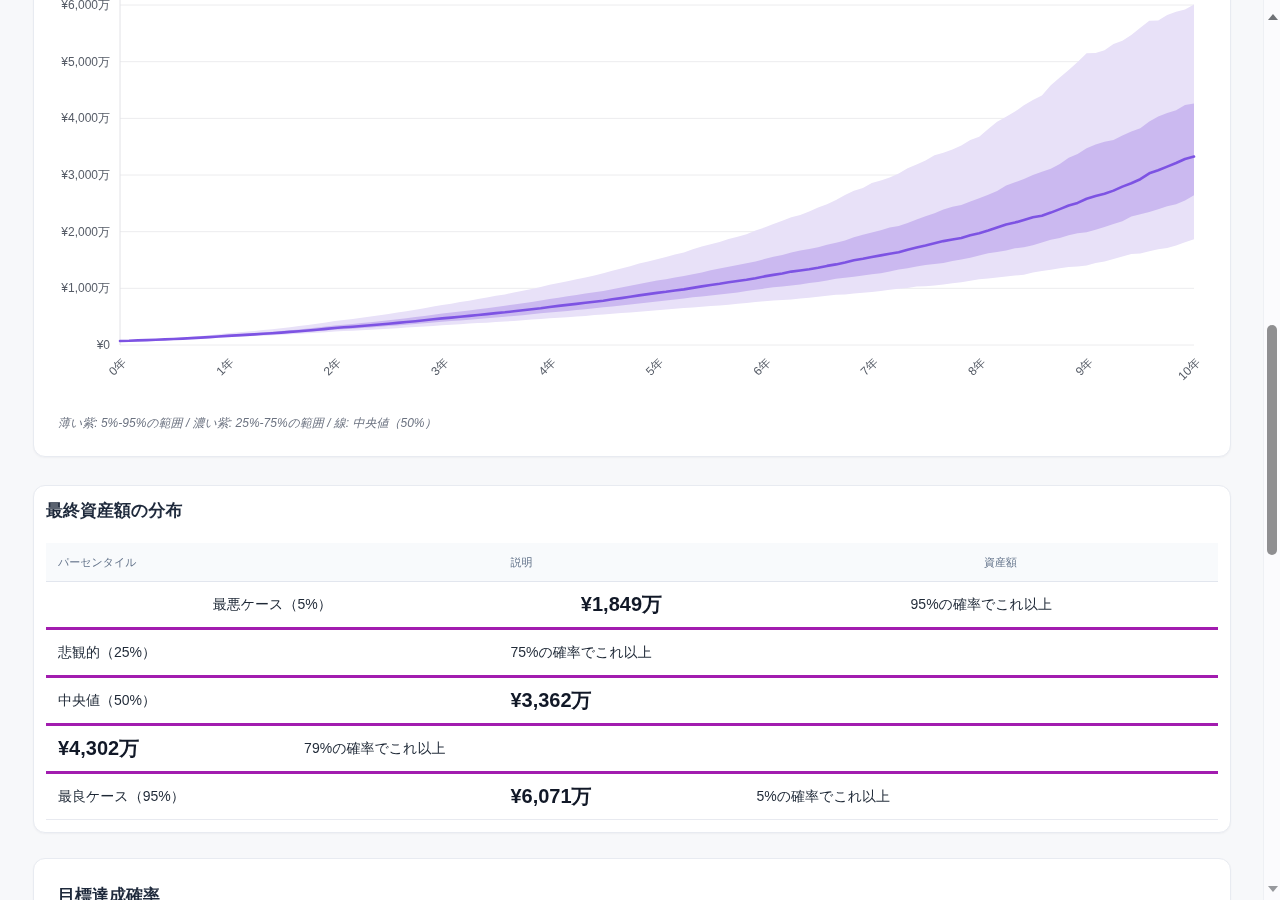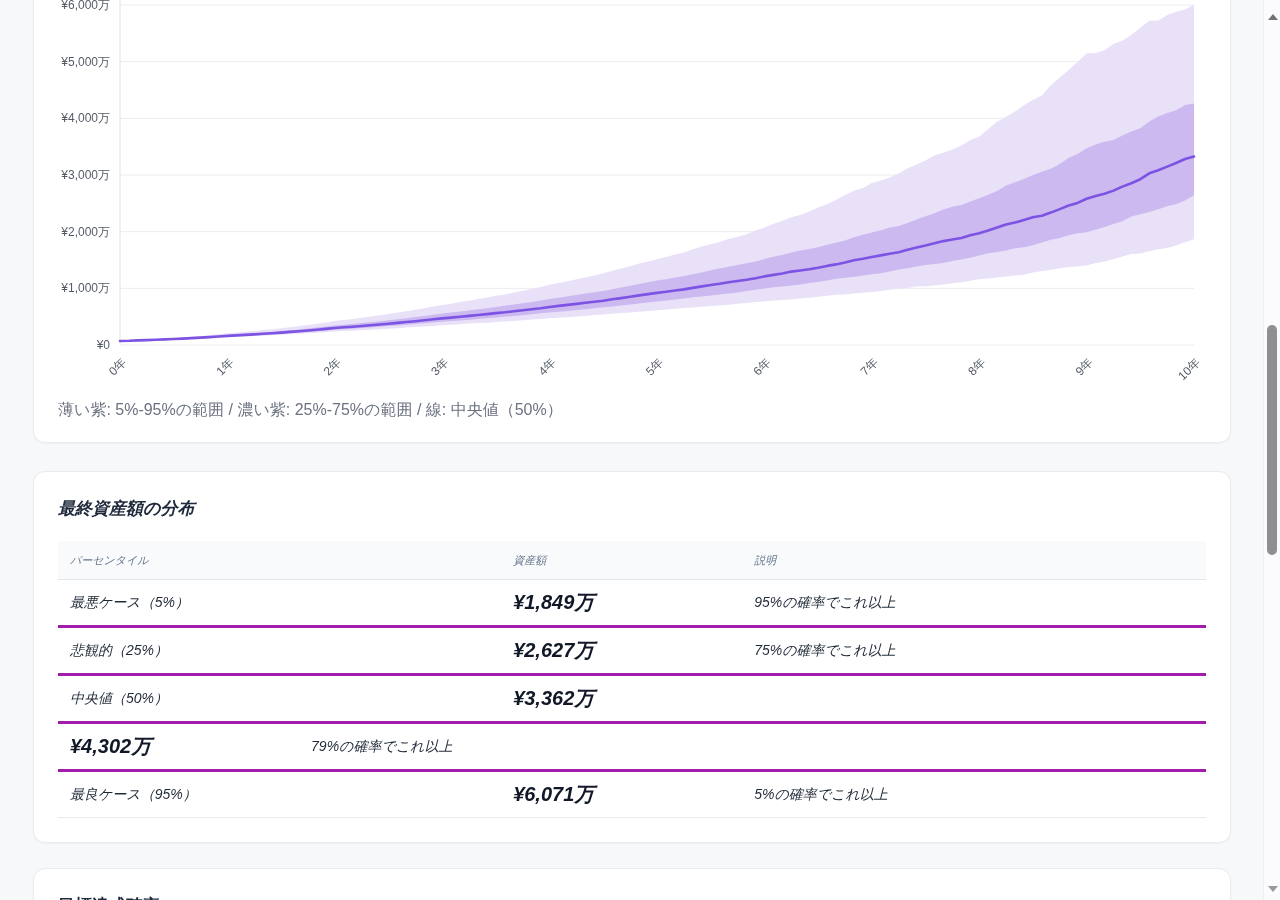--- a/index.html
+++ b/index.html
@@ -15,38 +15,38 @@
   }
   .card {
     background:#ffffff;
     border:1px solid #e8ebf1;
     border-radius:12px;
     box-shadow:0 1px 2px rgba(16,24,40,.04);
   }
   .chart-card { margin-top:-32px; padding:24px; }
   .chart-svg { display:block; width:1149px; height:400px; }
   .chart-caption {
-    margin-top:8px;
-    font-size:16px; line-height:17px; color:#6b7280;
+    margin-top:22px;
+    font-size:12px; line-height:17px; color:#6b7280;font-style:italic;
   }
-  .table-card { margin-top:28px; padding:24px;font-style:italic; }
+  .table-card { margin-top:28px; padding:12px; }
   .card-title {
     font-size:17px; line-height:25px; font-weight:bold; color:#1e293b;
   }
   .dist-table { margin-top:20px; width:100%; }
   .thead {
     display:flex; background:#f8fafc;
     border-bottom:1px solid #e2e6ee;
   }
   .th {
     font-size:11px; line-height:18px; color:#64748b;
     padding:10px 12px;
   }
   .tr { display:flex; border-top:3px solid #a21caf; }
-  .tr:first-child { border-top:none; }
+  .tr:first-child { border-top:none;text-align:center; }
   .tr:last-child { border-bottom:1px solid #e8eaf0; }
   .td { padding:13px 12px; font-size:14px; line-height:19px; color:#1f2937; }
   .c1 { width:38.6%; }
   .c2 { width:21%; }
   .c3 { width:40.4%; }
   .td.c2 { font-size:20px; font-weight:bold; color:#111827; }
   .goal-card { margin-top:25px; padding:24px; height:120px; }
 
   
   .scrollbar {
@@ -102,32 +102,31 @@
         <path d="M62.0 348.0L71.0 347.8L79.9 347.4L88.8 347.1L97.8 346.8L106.8 346.4L115.7 346.0L124.7 345.6L133.6 345.1L142.6 344.6L151.5 344.1L160.4 343.5L169.4 342.9L178.3 342.4L187.3 341.9L196.3 341.4L205.2 340.8L214.2 340.2L223.1 339.6L232.1 338.9L241.0 338.2L250.0 337.5L258.9 336.7L267.9 335.9L276.8 335.0L285.8 334.3L294.7 333.7L303.6 333.0L312.6 332.3L321.6 331.5L330.5 330.8L339.5 329.9L348.4 329.0L357.4 328.2L366.3 327.3L375.3 326.3L384.2 325.4L393.2 324.6L402.1 323.8L411.1 322.9L420.0 322.0L428.9 321.1L437.9 320.1L446.9 319.3L455.8 318.3L464.8 317.3L473.7 316.2L482.7 315.2L491.6 314.0L500.6 312.9L509.5 311.9L518.5 310.9L527.4 309.8L536.4 308.7L545.3 307.7L554.3 306.3L563.2 305.1L572.2 303.8L581.1 302.4L590.1 301.1L599.0 299.9L608.0 298.8L616.9 297.5L625.9 296.4L634.8 294.9L643.8 293.4L652.7 292.0L661.6 290.8L670.6 289.3L679.6 288.0L688.5 286.8L697.5 285.2L706.4 283.4L715.4 281.9L724.3 280.5L733.3 278.6L742.2 277.5L751.2 276.2L760.1 274.7L769.0 272.9L778.0 271.4L787.0 269.4L795.9 267.2L804.9 265.8L813.8 264.0L822.8 262.4L831.7 260.7L840.7 259.3L849.6 256.8L858.6 254.6L867.5 252.6L876.5 250.3L885.4 248.1L894.4 246.5L903.3 245.0L912.3 242.2L921.2 240.3L930.2 237.6L939.1 234.5L948.1 231.4L957.0 229.6L965.9 227.0L974.9 224.3L983.9 222.7L992.8 219.6L1001.8 216.1L1010.7 212.5L1019.6 209.9L1028.6 205.8L1037.6 203.1L1046.5 200.8L1055.5 197.6L1064.4 193.6L1073.3 190.2L1082.3 186.2L1091.3 180.3L1100.2 177.2L1109.2 173.6L1118.1 170.0L1127.0 166.0L1136.0 163.6" fill="none" stroke="#7d53e3" stroke-width="2.6" stroke-linejoin="round" stroke-linecap="round"></path>
       </svg>
     <p class="chart-caption">薄い紫: 5%-95%の範囲 / 濃い紫: 25%-75%の範囲 / 線: 中央値（50%）</p>
   </section>
 
   <section class="card table-card">
     <h2 class="card-title">最終資産額の分布</h2>
     <div class="dist-table">
       <div class="thead">
         <div class="th c1">パーセンタイル</div>
+        <div class="th c3">説明</div>
         <div class="th c2">資産額</div>
-        <div class="th c3">説明</div>
       </div>
       <div class="tbody">
           <div class="tr">
             <div class="td c1">最悪ケース（5%）</div>
             <div class="td c2">¥1,849万</div>
             <div class="td c3">95%の確率でこれ以上</div>
           </div>
           <div class="tr">
             <div class="td c1">悲観的（25%）</div>
-            <div class="td c2">¥2,627万</div>
             <div class="td c3">75%の確率でこれ以上</div>
           </div>
           <div class="tr">
             <div class="td c1">中央値（50%）</div>
             <div class="td c2">¥3,362万</div>
           </div>
           <div class="tr">
             <div class="td c2">¥4,302万</div>
             <div class="td c3">79%の確率でこれ以上</div>
           </div>

